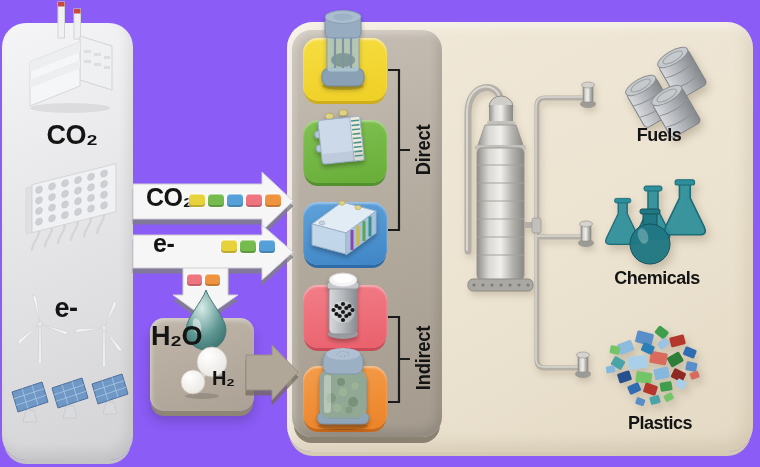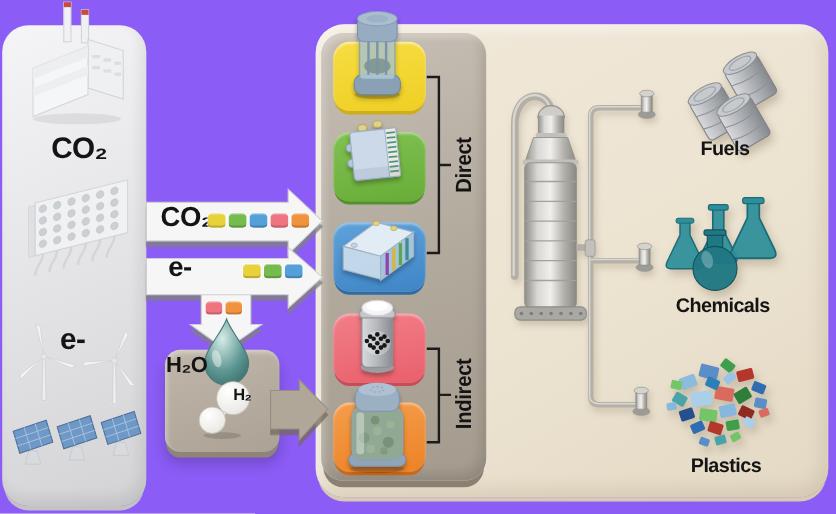--- a/index.html
+++ b/index.html
@@ -22,22 +22,22 @@
   .tile-green{top:120px;background:linear-gradient(170deg,#81c153,#68ad38);box-shadow:0 4px 0 -1px #53912c, inset 0 2px 2px rgba(255,255,255,.4);}
   .tile-blue{top:202px;background:linear-gradient(170deg,#5fa2da,#3f85c6);box-shadow:0 4px 0 -1px #2f6ba6, inset 0 2px 2px rgba(255,255,255,.4);}
   .tile-red{top:285px;background:linear-gradient(170deg,#f27e88,#e9606c);box-shadow:0 4px 0 -1px #c94b58, inset 0 2px 2px rgba(255,255,255,.4);}
   .tile-orange{top:366px;background:linear-gradient(170deg,#f49d4b,#ec8327);box-shadow:0 4px 0 -1px #c9691c, inset 0 2px 2px rgba(255,255,255,.4);}
   
   .lbl{position:absolute;font-weight:700;letter-spacing:-.5px;z-index:7;line-height:1.05;}
   .lbl-co2-left{left:32px;top:121px;width:80px;text-align:center;font-size:27px;}
   .lbl-e-left{left:44px;top:294px;width:44px;text-align:center;font-size:27px;}
   .lbl-co2-arrow{left:146px;top:184px;font-size:25px;}
   .lbl-e-arrow{left:153px;top:230px;font-size:25px;}
-  .lbl-h2o{left:151px;top:322px;font-size:20px;}
-  .lbl-h2{left:212px;top:352px;font-size:15px;}
+  .lbl-h2o{left:151px;top:322px;font-size:27px;}
+  .lbl-h2{left:212px;top:368px;font-size:20px;}
   .lbl-product{width:130px;text-align:center;font-size:18px;}
   .lbl-fuels{left:594px;top:126px;}
   .lbl-chemicals{left:592px;top:269px;}
   .lbl-plastics{left:595px;top:414px;}
   .vlabel{position:absolute;font-weight:700;font-size:20px;letter-spacing:-.3px;z-index:7;white-space:nowrap;
           transform:translate(-50%,-50%) rotate(-90deg) scaleX(.92);}
   .vlabel-direct{left:423px;top:150px;}
   .vlabel-indirect{left:423px;top:358px;}
   
   .chips{position:absolute;display:flex;gap:3px;z-index:7;}

